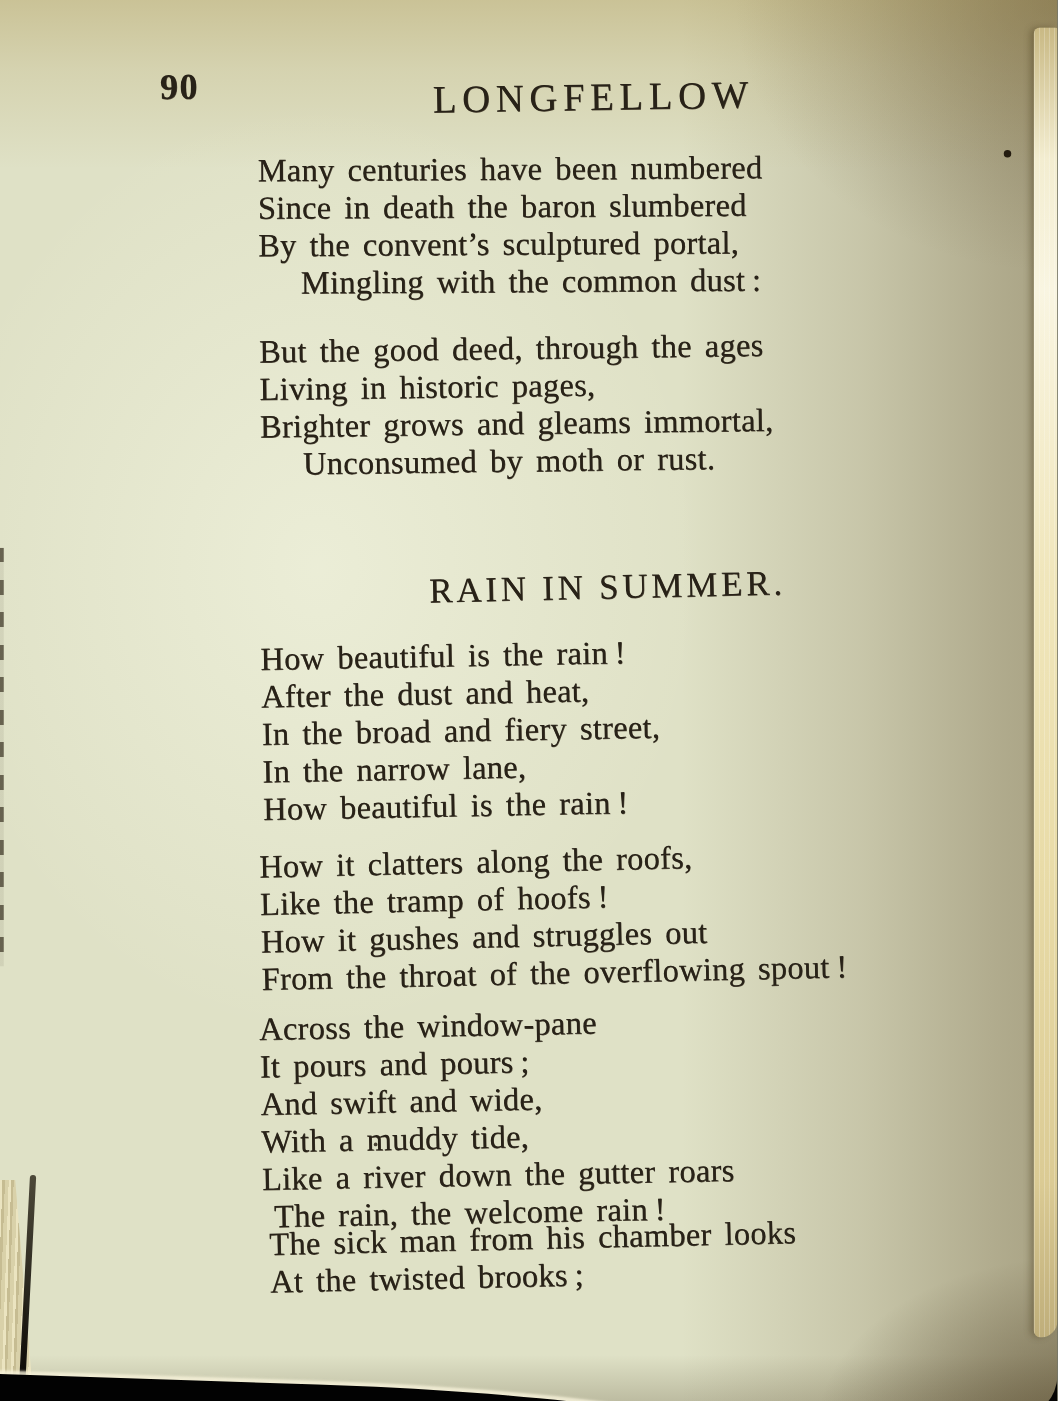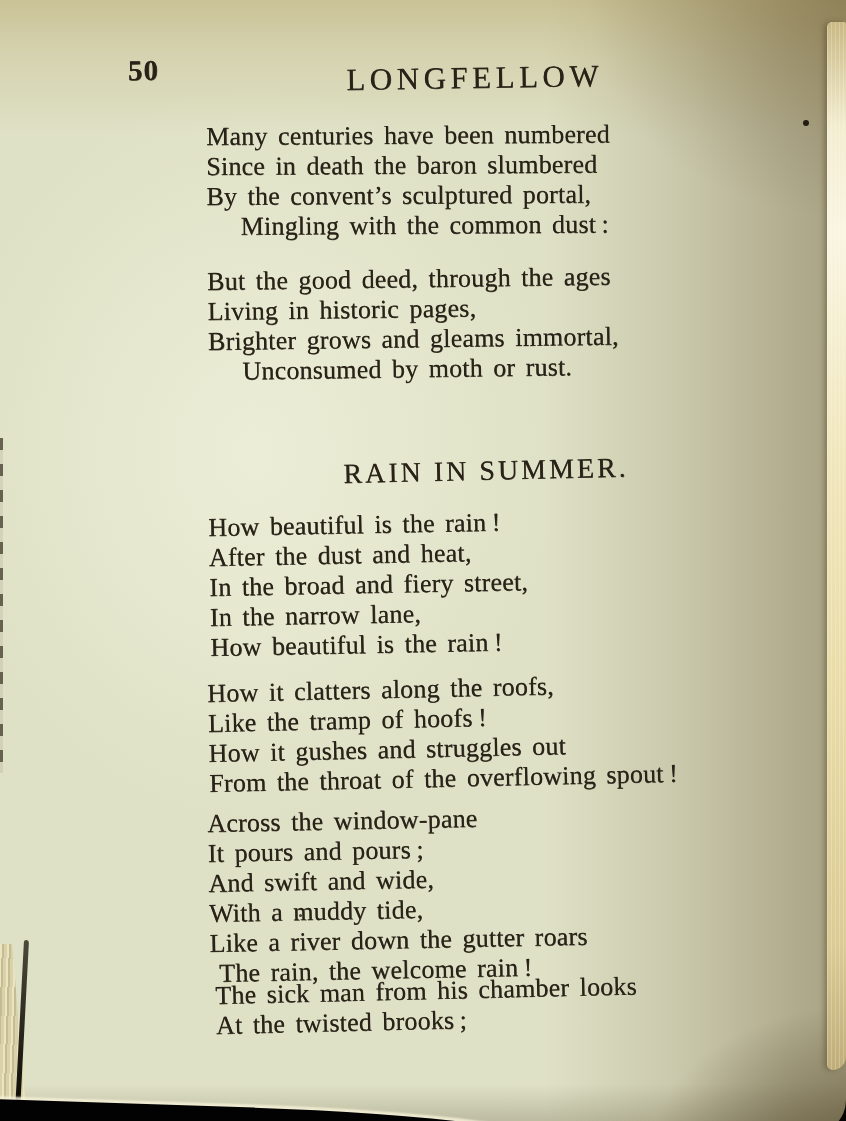--- a/index.html
+++ b/index.html
@@ -103,21 +103,21 @@
 <div class="page">
   <div class="fore-edge"></div>
   <div class="edge-stripes"></div>
   <div class="binding-shadow"></div>
   <div class="left-faint-line"></div>
   <div class="speck s1"></div>
   <div class="speck s2"></div>
 
   <div class="text-layer">
 
-    <div class="page-number">50</div>
+    <div class="page-number">90</div>
 
     <div class="running-title">LONGFELLOW</div>
 
     <div class="stanza st1">
       <p>Many centuries have been numbered</p>
       <p>Since in death the baron slumbered</p>
       <p>By the convent’s sculptured portal,</p>
       <p class="indent">Mingling with the common dust :</p>
     </div>
 

